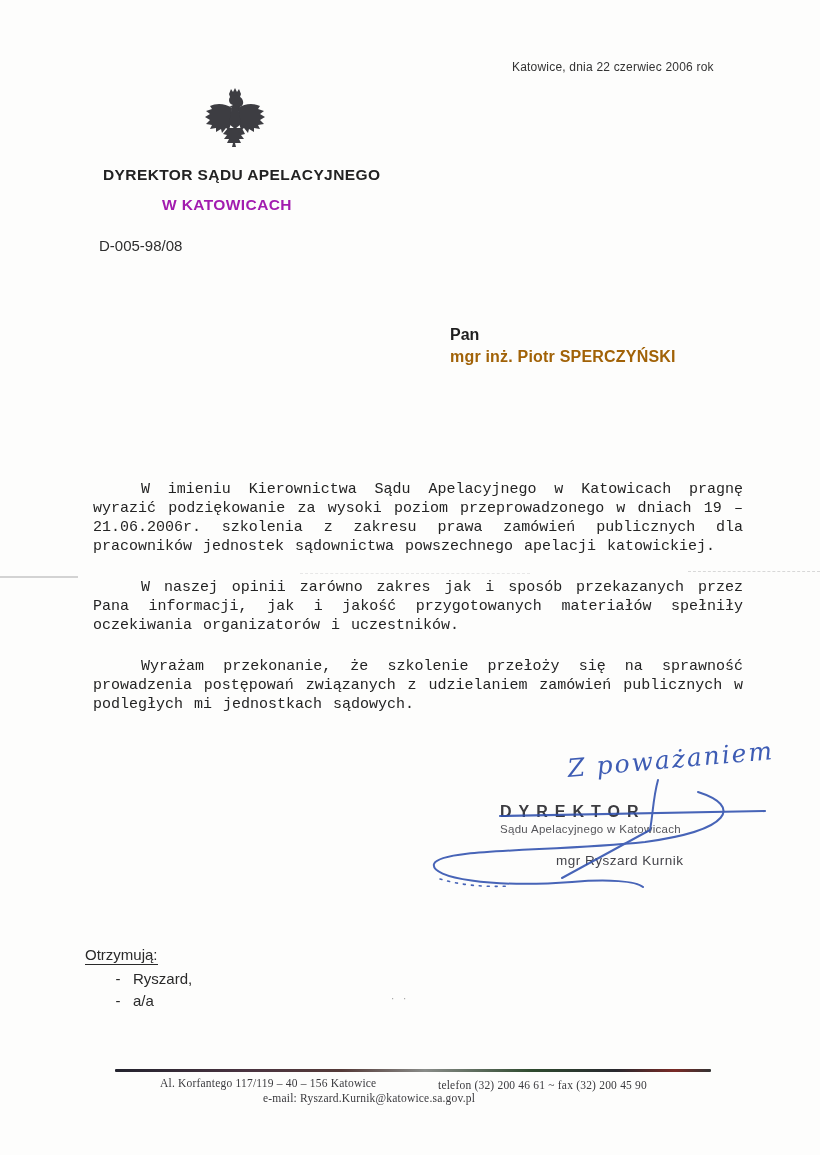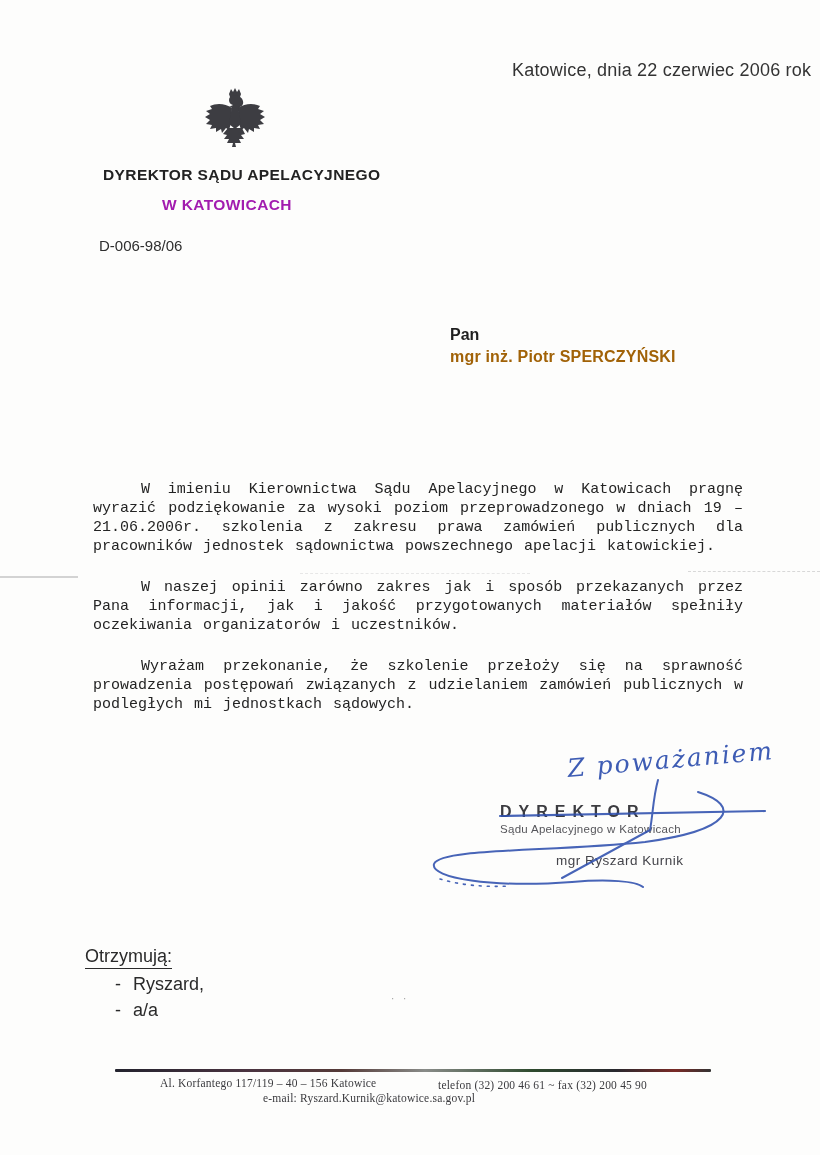--- a/index.html
+++ b/index.html
@@ -2,21 +2,21 @@
 <html><head>
 <meta charset="utf-8">
 <style>
   html,body{margin:0;padding:0;background:#e8e8e8;}
   .page{
     position:relative;width:820px;height:1155px;margin:0 auto;
     background:#fdfdfc;overflow:hidden;
     font-family:"Liberation Sans",sans-serif;color:#2a2a2a;
   }
   .abs{position:absolute;}
-  .date-line{top:60px;left:512px;font-size:18px;color:#333;letter-spacing:.2px;}
+  .date-line{top:60px;left:512px;font-size:12px;color:#333;letter-spacing:.2px;}
   .emblem{top:86px;left:203px;width:64px;height:72px;}
   .sender-title1{top:166px;left:103px;font-size:15.5px;font-weight:bold;letter-spacing:.4px;color:#222;}
   .sender-title2{top:196px;left:162px;font-size:15.5px;font-weight:bold;letter-spacing:.4px;color:#a21caf;text-align:center;}
   .reference{top:237px;left:99px;font-size:15px;color:#2e2e2e;}
   .addressee{top:326px;left:450px;}
   .addressee .salutation{font-size:16px;font-weight:bold;color:#1f1f1f;}
   .addressee .name{font-size:16px;font-weight:bold;margin-top:4px;color:#a16207;letter-spacing:.2px;}
   .body-block{top:480px;left:93px;width:650px;}
   .body-block p{
     margin:0 0 22px 0;font-size:15px;line-height:19px;color:#242424;
@@ -25,21 +25,21 @@
   .handwritten{
     top:745px;left:567px;font-family:"DejaVu Serif",serif;font-style:italic;
     font-size:25px;color:#2e4fae;transform:rotate(-5deg);letter-spacing:2px;
     white-space:nowrap;opacity:.92;
   }
   .stamp{top:803px;left:500px;width:265px;}
   .stamp-title{font-size:16px;font-weight:bold;letter-spacing:7px;color:#3c3c40;}
   .stamp-subtitle{font-size:11.5px;color:#55555a;margin-top:2px;letter-spacing:.3px;}
   .signer{top:853px;left:556px;font-size:13.5px;color:#44444a;letter-spacing:.5px;}
   .sig-svg{top:730px;left:400px;width:420px;height:170px;}
-  .distribution{top:946px;left:85px;font-size:18px;color:#2a2a2a;}
+  .distribution{top:946px;left:85px;font-size:15px;color:#2a2a2a;}
   .distribution .heading{display:inline-block;border-bottom:1.5px solid #2a2a2a;padding-bottom:1px;}
   .dist-row{margin-top:5px;}
   .dist-row .dash{display:inline-block;width:30px;text-align:center;margin-left:18px;}
   .footer-line{
     top:1069px;left:115px;width:596px;height:3px;
     background:linear-gradient(to right,#23232e 0%,#4a3340 22%,#553a38 38%,#23282388 52%,#2e4a2e 70%,#28282e 84%,#7a2a26 94%,#333 100%);
     border-radius:1px;
   }
   .footer-text{font-family:"Liberation Serif",serif;font-size:11.5px;color:#3a3a3e;letter-spacing:.2px;}
   .footer-address{top:1077px;left:160px;}
@@ -64,21 +64,21 @@
       <path d="M31,8 q-5,1 -5,5 q0,4 4,5 l-4,2 5,1 1,3 4,0 1,-4 q4,-2 3,-6 q-1,-5 -9,-6 z"></path>
       <path d="M29,21 C22,16 13,16 7,19 l2,3 -6,2 4,3 -5,3 5,3 -4,4 6,1 -2,4 6,-1 0,4 5,-3 1,4 4,-5 3,2 2,-7 z"></path>
       <path d="M35,21 C42,16 51,16 57,19 l-2,3 6,2 -4,3 5,3 -5,3 4,4 -6,1 2,4 -6,-1 0,4 -5,-3 -1,4 -4,-5 -3,2 -2,-7 z"></path>
       <path d="M29,19 l6,0 3,18 -6,5 -6,-5 z"></path>
       <path d="M25,41 l14,0 3,6 -4,1 3,4 -5,0 2,4 -6,0 1,4 -4,0 1,-4 -6,0 2,-4 -5,0 3,-4 -4,-1 z"></path>
     </g>
   </svg>
 
   <div class="abs sender-title1">DYREKTOR SĄDU APELACYJNEGO</div>
   <div class="abs sender-title2">W KATOWICACH</div>
-  <div class="abs reference">D-006-98/06</div>
+  <div class="abs reference">D-005-98/08</div>
 
   <div class="abs addressee">
     <div class="salutation">Pan</div>
     <div class="name">mgr inż. Piotr SPERCZYŃSKI</div>
   </div>
 
   <div class="abs body-block">
     <p>W imieniu Kierownictwa Sądu Apelacyjnego w Katowicach pragnę wyrazić podziękowanie za wysoki poziom przeprowadzonego w dniach 19 – 21.06.2006r. szkolenia z zakresu prawa zamówień publicznych dla pracowników jednostek sądownictwa powszechnego apelacji katowickiej.</p>
     <p>W naszej opinii zarówno zakres jak i sposób przekazanych przez Pana informacji, jak i jakość przygotowanych materiałów spełniły oczekiwania organizatorów i uczestników.</p>
     <p>Wyrażam przekonanie, że szkolenie przełoży się na sprawność prowadzenia postępowań związanych z udzielaniem zamówień publicznych w podległych mi jednostkach sądowych.</p>

